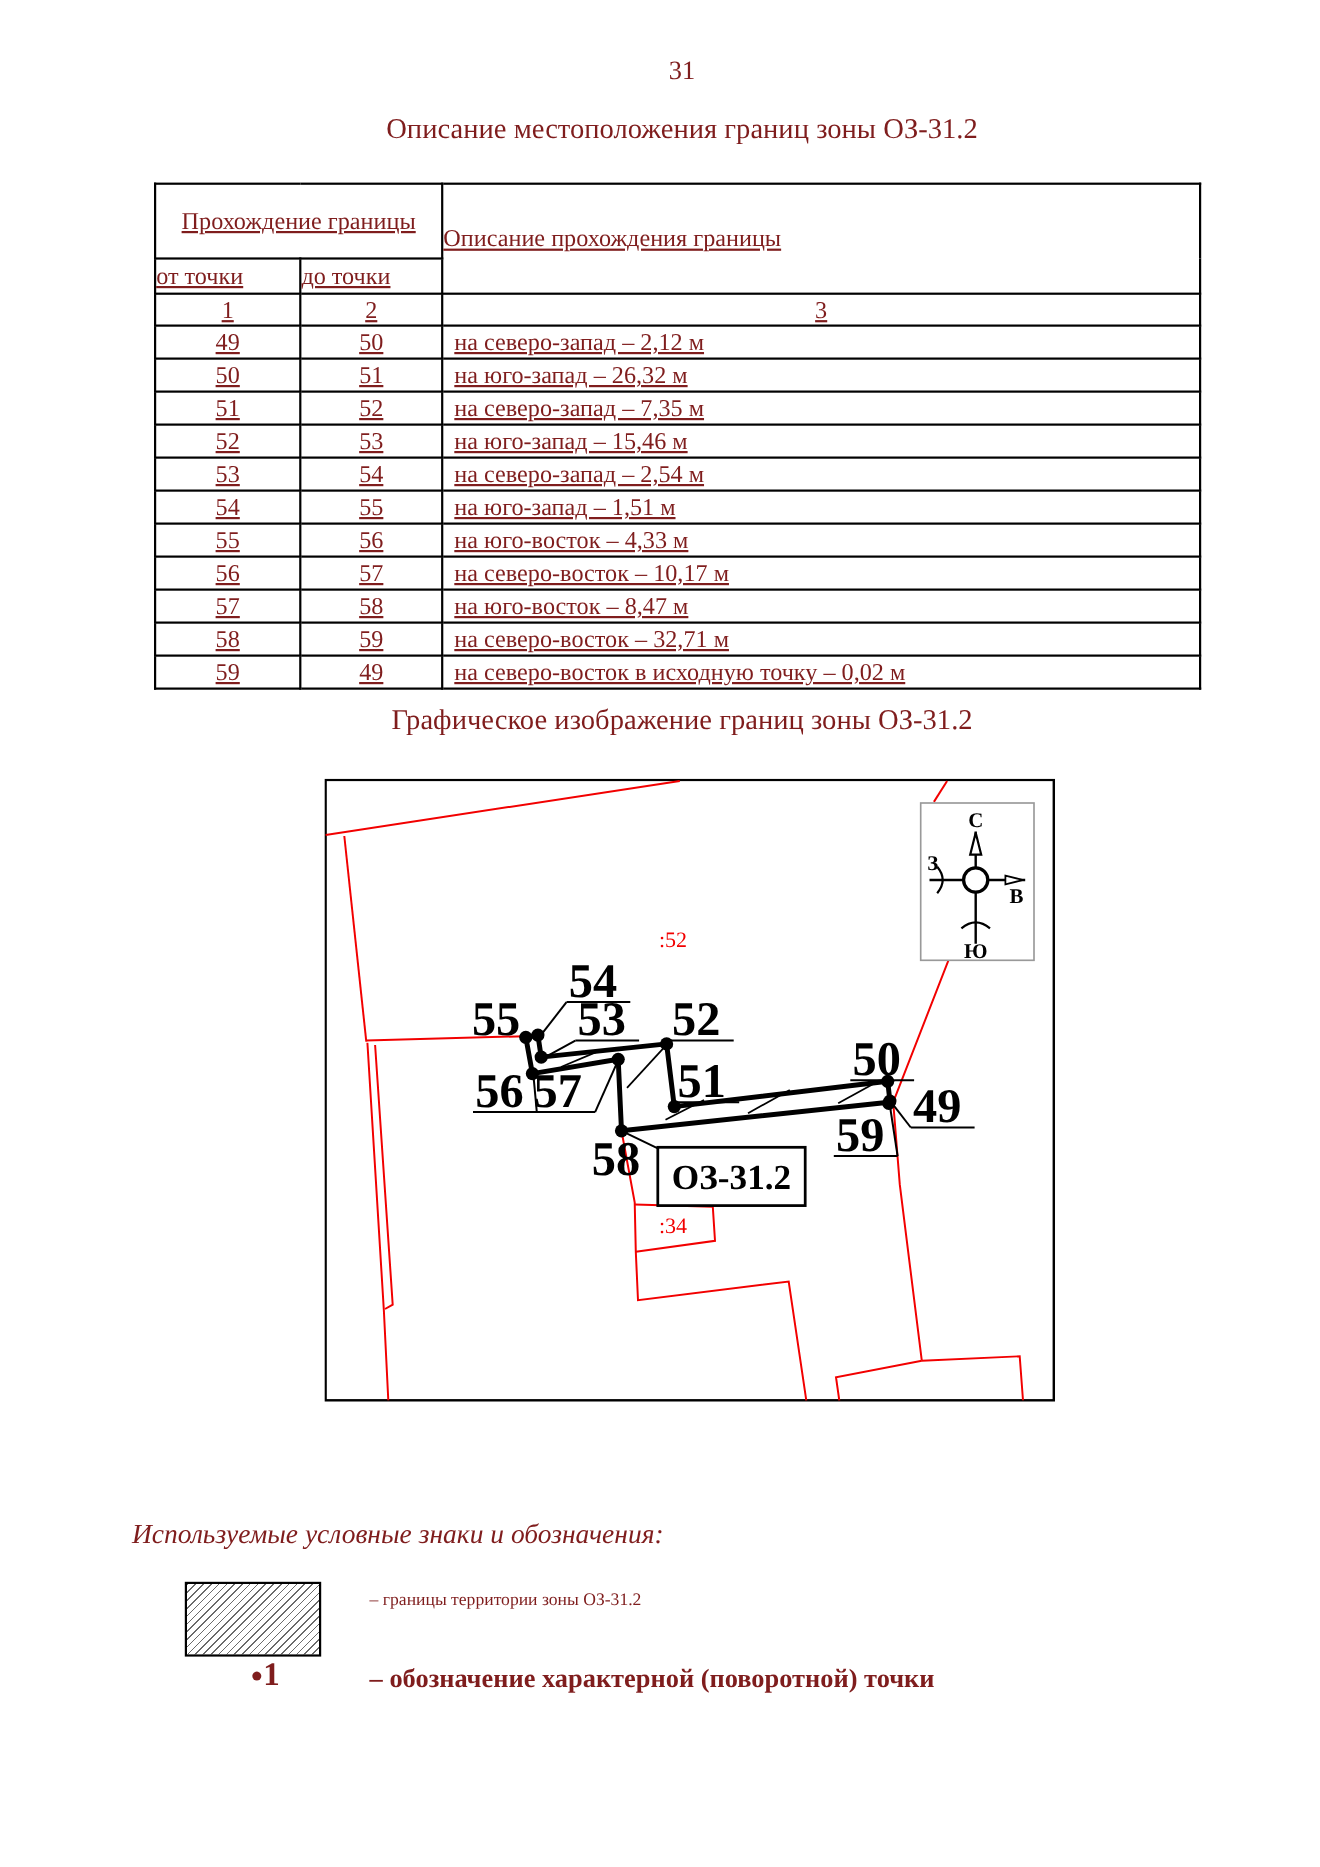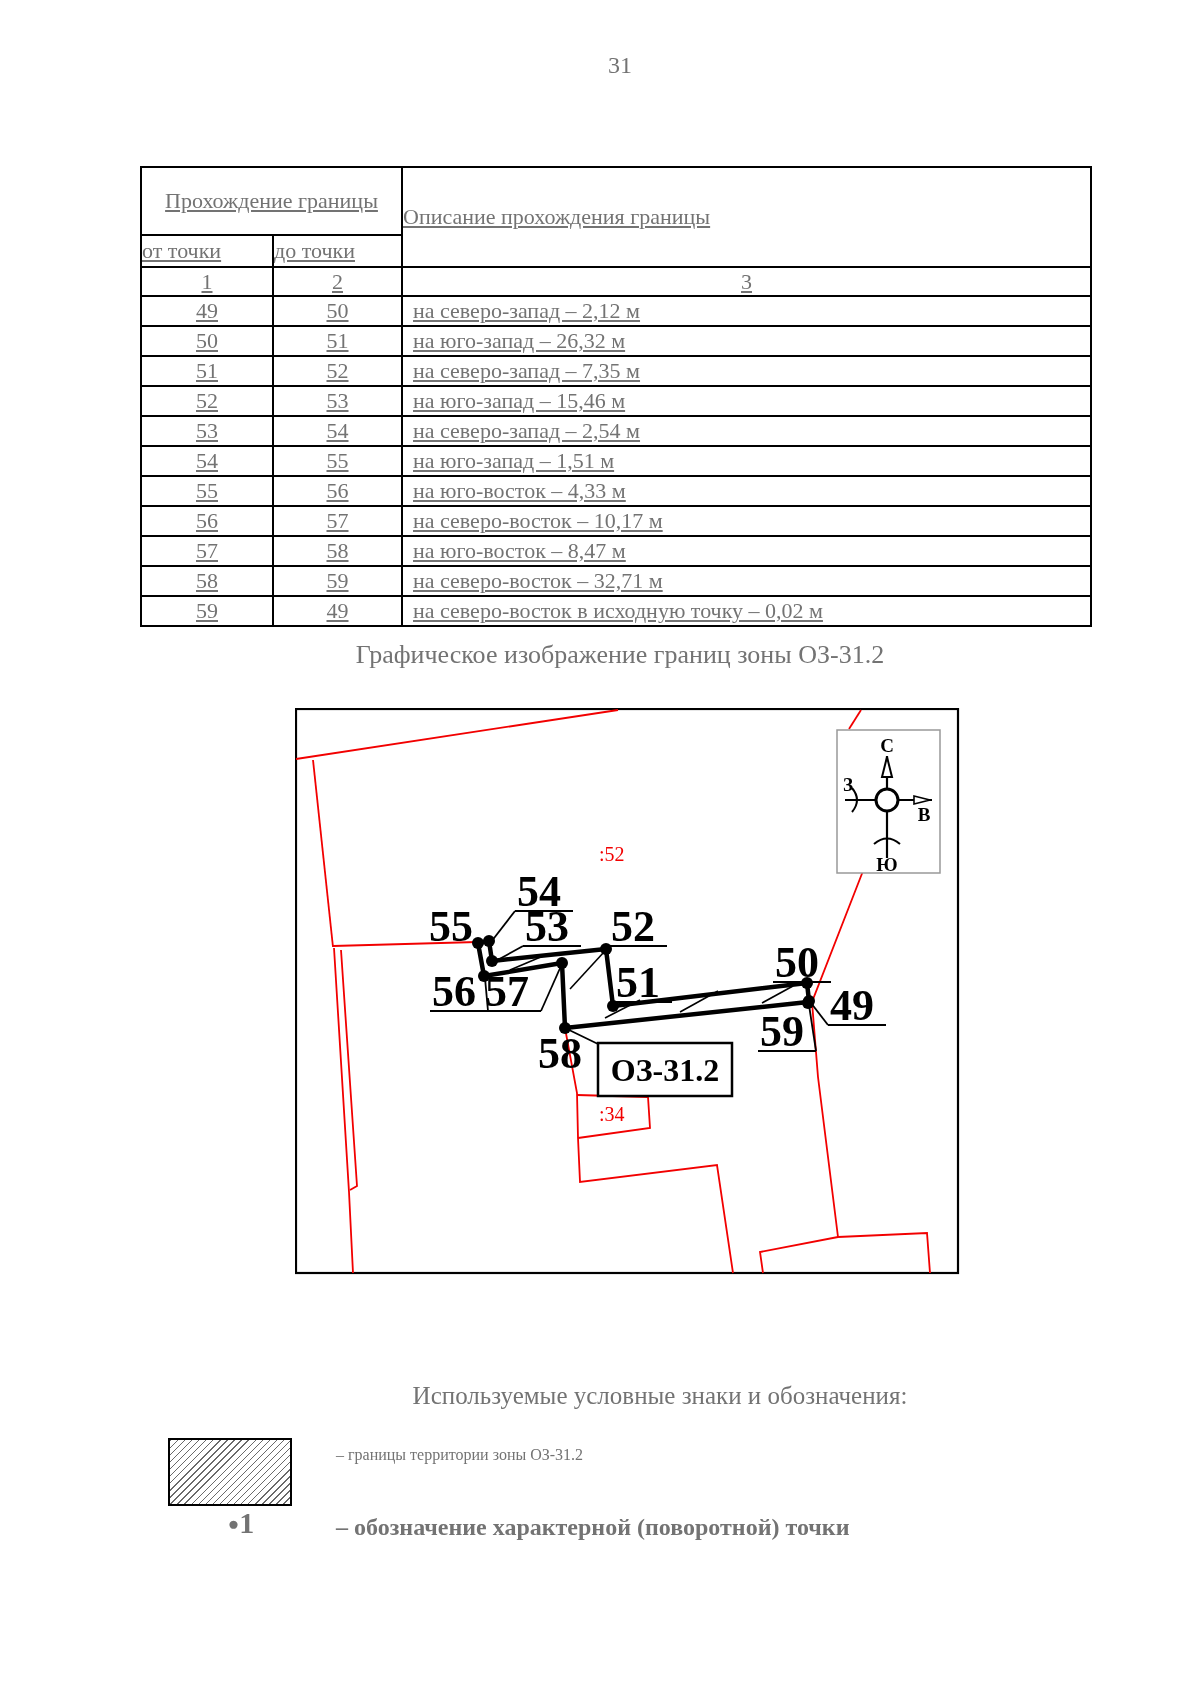--- a/index.html
+++ b/index.html
@@ -1,24 +1,24 @@
 <!DOCTYPE html>
 <html><head>
 <meta charset="utf-8">
 <style>
   html,body{margin:0;padding:0;background:#fff;}
   #page{position:relative;width:1200px;height:1697px;background:#fff;
-        font-family:"Liberation Serif", serif;color:#737373;overflow:hidden;}
+        font-family:"Liberation Serif", serif;color:#7f1d1d;overflow:hidden;}
   .abs{position:absolute;}
   .centered{text-align:center;}
   .pgnum{left:40px;top:52px;width:1160px;font-size:24px;}
   .title{left:40px;top:102px;width:1160px;font-size:26px;}
   .maptitle{left:40px;top:640px;width:1160px;font-size:26px;}
   .scale{left:700px;top:1312px;width:410px;font-size:26px;text-align:right;}
-  .legend-title{left:120px;top:1382px;width:1080px;font-size:25px;text-align:center;}
+  .legend-title{left:120px;top:1382px;width:1080px;font-size:25px;font-style:italic;}
   .legend-text1{left:336px;top:1446px;font-size:16px;}
   .legend-text2{left:336px;top:1514px;font-size:24px;font-weight:bold;}
   .legend-swatch{left:168px;top:1438px;width:120px;height:64px;border:2px solid #000;
     background:repeating-linear-gradient(315deg,#fff 0px,#fff 4px,#6a6a6a 4px,#6a6a6a 5px);}
   .legend-point{left:196px;top:1506px;width:90px;font-size:30px;font-weight:bold;}
   .legend-point .dot{font-size:19px;vertical-align:3px;}
   table.bnd{position:absolute;left:140px;top:166px;width:950px;border-collapse:collapse;
     table-layout:fixed;font-size:22px;text-decoration:underline;}
   table.bnd td{border:2px solid #000;padding:0;vertical-align:middle;}
   table.bnd td.c{text-align:center;}
@@ -34,20 +34,21 @@
   .zonebox-text{font-family:"Liberation Serif",serif;font-weight:bold;font-size:32px;}
   .compass-letter{font-family:"Liberation Serif",serif;font-weight:bold;font-size:19px;}
 </style>
 </head>
 <body>
 
 <div id="page">
 
   <div class="abs pgnum centered">31</div>
 
+  <div class="abs title centered">Описание местоположения границ зоны ОЗ-31.2</div>
 
   <table class="bnd">
     <colgroup>
         <col style="width:132px">
         <col style="width:129px">
         <col style="width:689px">
       </colgroup>
     <tbody>
         <tr>
       <td class="hdr1" colspan="2">

